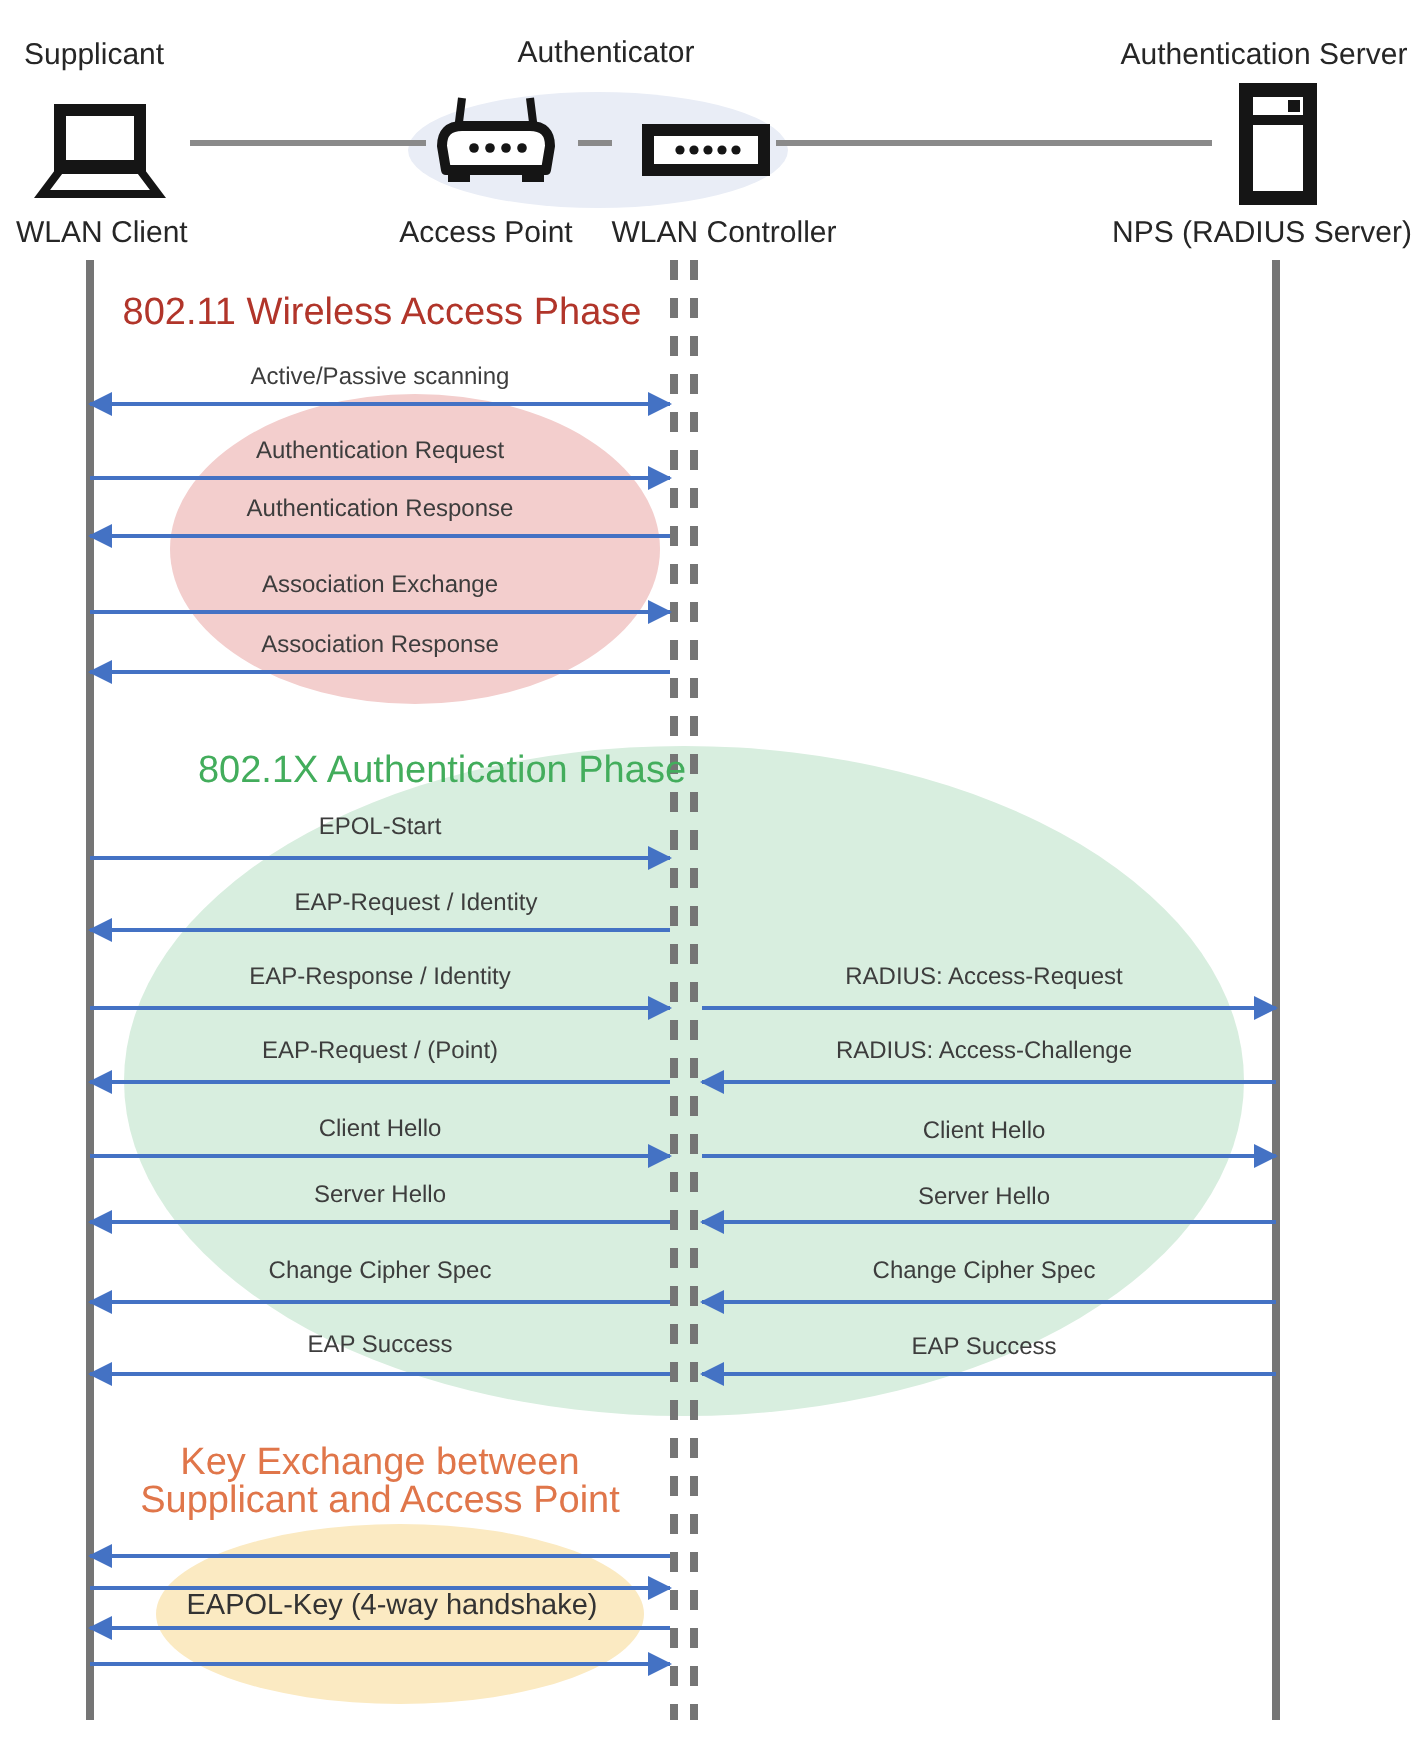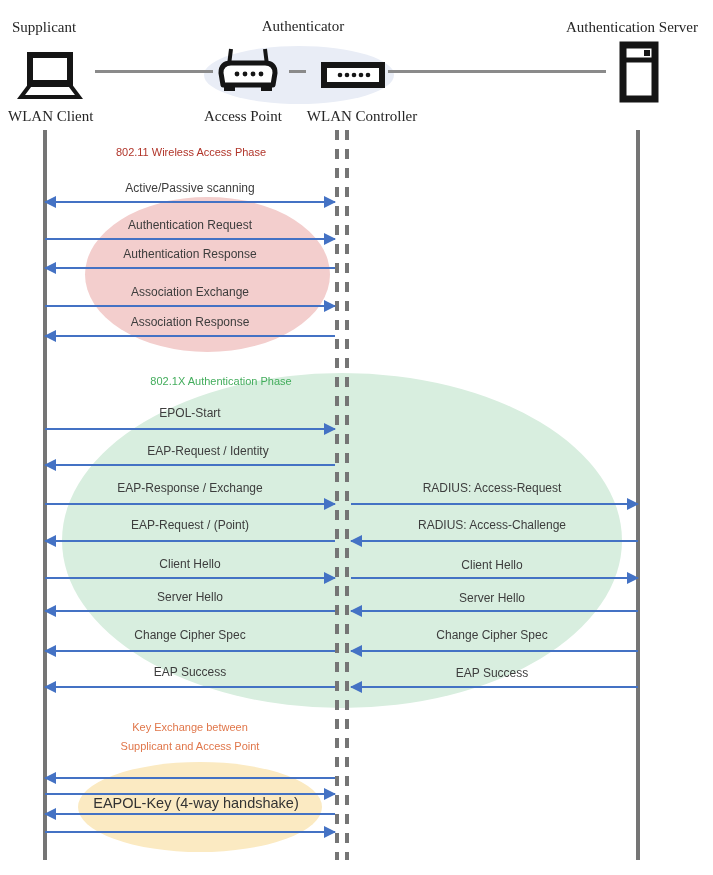--- a/index.html
+++ b/index.html
@@ -1,30 +1,30 @@
 <!DOCTYPE html>
 <html><head>
 <meta charset="utf-8">
 <style>
   html,body { margin:0; padding:0; background:#ffffff; }
   .canvas { position:relative; width:713px; height:875px; background:#ffffff;
             font-family:"Liberation Sans", sans-serif; overflow:hidden; }
 
-  .hdr-label { position:absolute; font-size:15px; color:#262626; white-space:nowrap;font-family:Liberation Serif, serif; }
+  .hdr-label { position:absolute; font-size:15px; color:#262626; white-space:nowrap; }
   .centered  { transform:translateX(-50%); }
 
   .ellipse { position:absolute; border-radius:50%; }
 
   .lifeline { position:absolute; width:4px; background:#757575; }
   .lifeline.dashed { background:repeating-linear-gradient(to bottom,#757575 0 10px,transparent 10px 19px); }
 
   .connector { position:absolute; height:3px; background:#8a8a8a; }
 
   .phase-title { position:absolute; transform:translateX(-50%); white-space:nowrap;
-                 font-size:11px; font-weight:400; }
+                 font-size:19px; font-weight:400; }
 
   .msg-label { position:absolute; transform:translateX(-50%); white-space:nowrap;
                font-size:12px; color:#3d3d3d; }
   .msg-label.big { font-size:14.5px; color:#333; }
 
   .arrow { position:absolute; height:2px; background:#4472C4; }
   .arrow.a-left::before, .arrow.a-both::before {
     content:""; position:absolute; left:-1px; top:-5px; width:0; height:0;
     border:6px solid transparent; border-left:none; border-right:12px solid #4472C4; }
   .arrow.a-right::after, .arrow.a-both::after {
@@ -79,20 +79,21 @@
 
   <svg class="icon" style="left:619px; top:41px;" width="40" height="62" viewBox="0 0 40 62">
     <rect x="4" y="4" width="32" height="54" fill="#ffffff" stroke="#151515" stroke-width="7"></rect>
     <line x1="4" y1="19" x2="36" y2="19" stroke="#151515" stroke-width="5"></line>
     <rect x="25" y="9" width="6" height="6" fill="#151515"></rect>
   </svg>
 
   <div class="hdr-label" style="left:8px; top:108px;">WLAN Client</div>
   <div class="hdr-label centered" style="left:243px; top:108px;text-align:center;">Access Point</div>
   <div class="hdr-label centered" style="left:362px; top:108px;">WLAN Controller</div>
+  <div class="hdr-label centered" style="left:631px; top:108px;">NPS (RADIUS Server)</div>
 
   <div class="lifeline" style="left:43px; top:130px; height:730px;"></div>
   <div class="lifeline dashed" style="left:335px; top:130px; height:730px;"></div>
   <div class="lifeline dashed" style="left:345px; top:130px; height:730px;"></div>
   <div class="lifeline" style="left:636px; top:130px; height:730px;"></div>
 
   <div class="phase-title" style="left:191px; top:146px; color:#B1352A;">802.11 Wireless Access Phase</div>
   <div class="phase-title" style="left:221px; top:375px; color:#43AD5C;">802.1X Authentication Phase</div>
   <div class="phase-title" style="left:190px; top:721px; color:#E0764A;">Key Exchange between</div>
   <div class="phase-title" style="left:190px; top:740px; color:#E0764A;">Supplicant and Access Point</div>
@@ -111,21 +112,21 @@
 
   <div class="msg-label" style="left:190px; top:315px;">Association Response</div>
   <div class="arrow a-left" style="left:45px; top:335px; width:290px;"></div>
 
   <div class="msg-label" style="left:190px; top:406px;">EPOL-Start</div>
   <div class="arrow a-right" style="left:45px; top:428px; width:290px;"></div>
 
   <div class="msg-label" style="left:190px; top:444px;padding-left:36px;">EAP-Request / Identity</div>
   <div class="arrow a-left" style="left:45px; top:464px; width:290px;"></div>
 
-  <div class="msg-label" style="left:190px; top:481px;">EAP-Response / Exchange</div>
+  <div class="msg-label" style="left:190px; top:481px;">EAP-Response / Identity</div>
   <div class="arrow a-right" style="left:45px; top:503px; width:290px;"></div>
 
   <div class="msg-label" style="left:190px; top:518px;">EAP-Request / (Point)</div>
   <div class="arrow a-left" style="left:45px; top:540px; width:290px;"></div>
 
   <div class="msg-label" style="left:190px; top:557px;">Client Hello</div>
   <div class="arrow a-right" style="left:45px; top:577px; width:290px;"></div>
 
   <div class="msg-label" style="left:190px; top:590px;">Server Hello</div>
   <div class="arrow a-left" style="left:45px; top:610px; width:290px;"></div>

